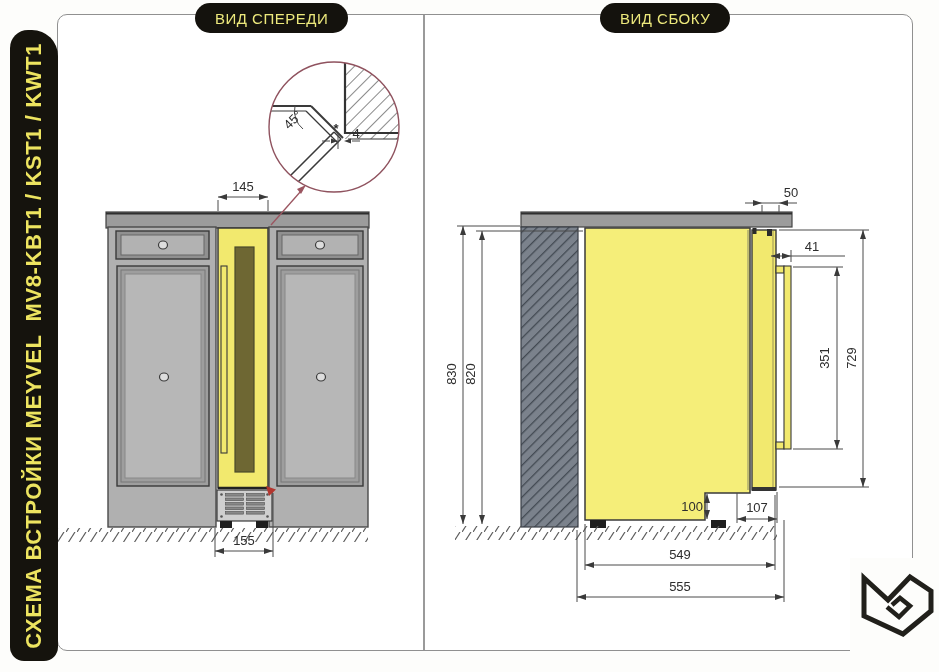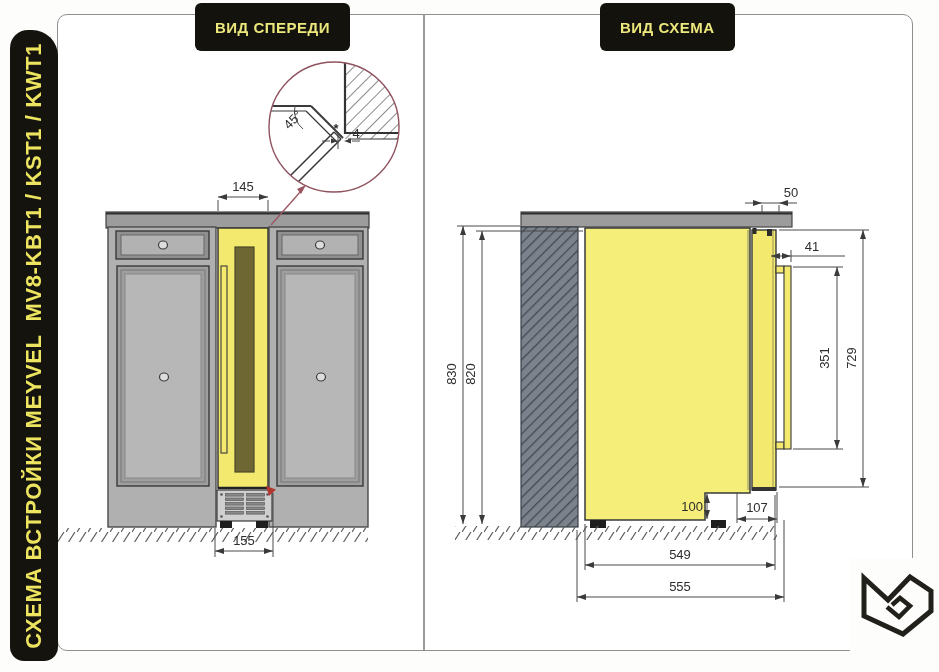--- a/index.html
+++ b/index.html
@@ -5,22 +5,22 @@
   html,body{margin:0;padding:0;background:#fdfdfb;}
   #stage{position:relative;width:939px;height:672px;background:#fdfdfb;overflow:hidden;
          font-family:"Liberation Sans","DejaVu Sans",sans-serif;}
   .panel{position:absolute;left:57px;top:14px;width:856px;height:637px;background:#ffffff;
          border:1.5px solid #909090;border-radius:10px;box-sizing:border-box;}
   .divider{position:absolute;left:423px;top:15px;width:1.5px;height:635px;background:#9a9a9a;}
   .sidebar{position:absolute;left:10px;top:30px;width:48px;height:631px;background:#15130d;
            border-radius:18px 26px 14px 14px;display:flex;align-items:center;justify-content:center;z-index:5;}
   .sidebar-label{writing-mode:vertical-rl;transform:rotate(180deg);white-space:pre;
            color:#ede460;font-weight:bold;font-size:22px;letter-spacing:0.6px;}
-  .badge{position:absolute;top:3px;height:48px;background:#14120d;color:#ece87c;font-weight:bold;
-         font-size:15px;letter-spacing:0.5px;border-radius:6px;display:flex;align-items:center;
+  .badge{position:absolute;top:3px;height:30px;background:#14120d;color:#ece87c;font-weight:normal;
+         font-size:15px;letter-spacing:0.5px;border-radius:16px;display:flex;align-items:center;
          justify-content:center;padding:0 20px;z-index:6;}
   .badge-front{left:195px;}
   .badge-side{left:600px;}
   .footnote{position:absolute;left:92px;top:614px;font-size:19px;color:#3a3a3a;z-index:4;}
   .footnote .mark{color:#a22b3d;font-weight:bold;margin-right:3px;}
   svg text{font-family:"Liberation Sans","DejaVu Sans",sans-serif;fill:#2e2e2e;font-size:13px;}
   svg{position:absolute;left:0;top:0;z-index:3;}
 </style>
 </head>
 <body>
@@ -31,21 +31,21 @@
   <div class="divider"></div>
 
   <div class="sidebar">
     <span class="sidebar-label">СХЕМА ВСТРОЙКИ MEYVEL  MV8-KBT1 / KST1 / KWT1</span>
   </div>
 
   <div class="badge badge-front">
     <span>ВИД СПЕРЕДИ</span>
   </div>
   <div class="badge badge-side">
-    <span>ВИД СХЕМА</span>
+    <span>ВИД СБОКУ</span>
   </div>
 
   <svg width="939" height="672" viewBox="0 0 939 672">
     <defs>
       <pattern id="wallHatch" patternUnits="userSpaceOnUse" width="7.5" height="7.5" patternTransform="rotate(45)">
         <line x1="0" y1="0" x2="0" y2="7.5" stroke="#434a53" stroke-width="2.6"></line>
       </pattern>
       <pattern id="detailHatch" patternUnits="userSpaceOnUse" width="9" height="9" patternTransform="rotate(45)">
         <line x1="0" y1="0" x2="0" y2="9" stroke="#4a4a4a" stroke-width="1.3"></line>
       </pattern>

